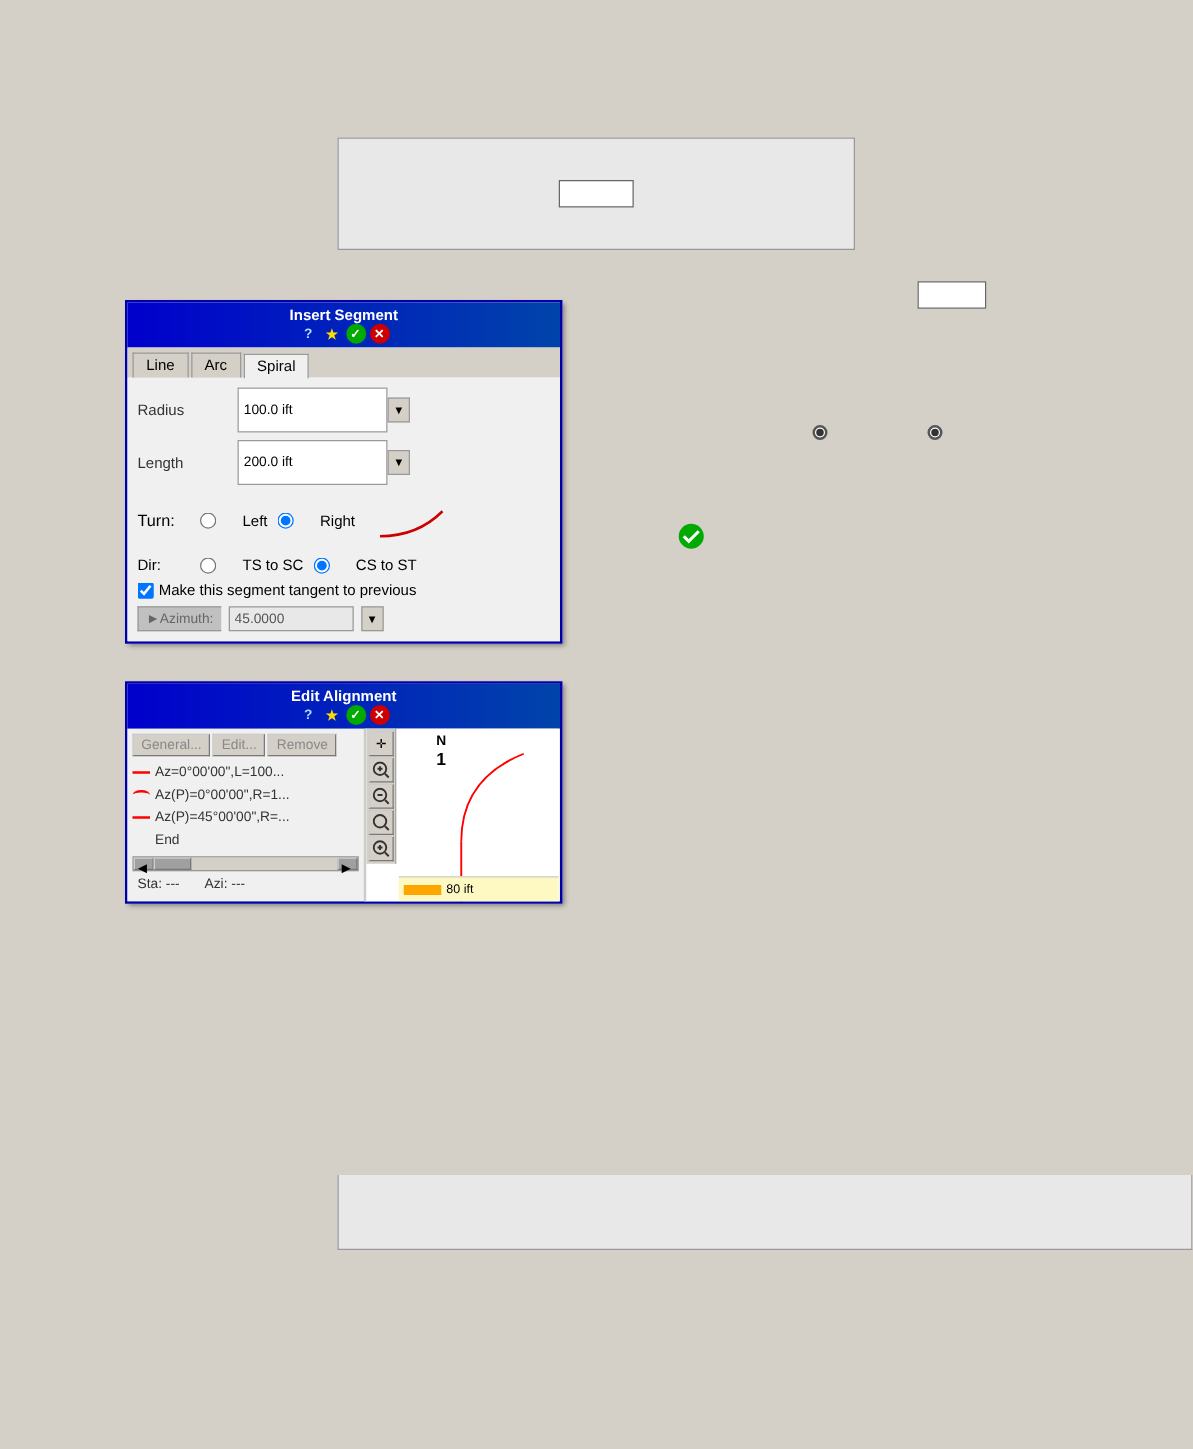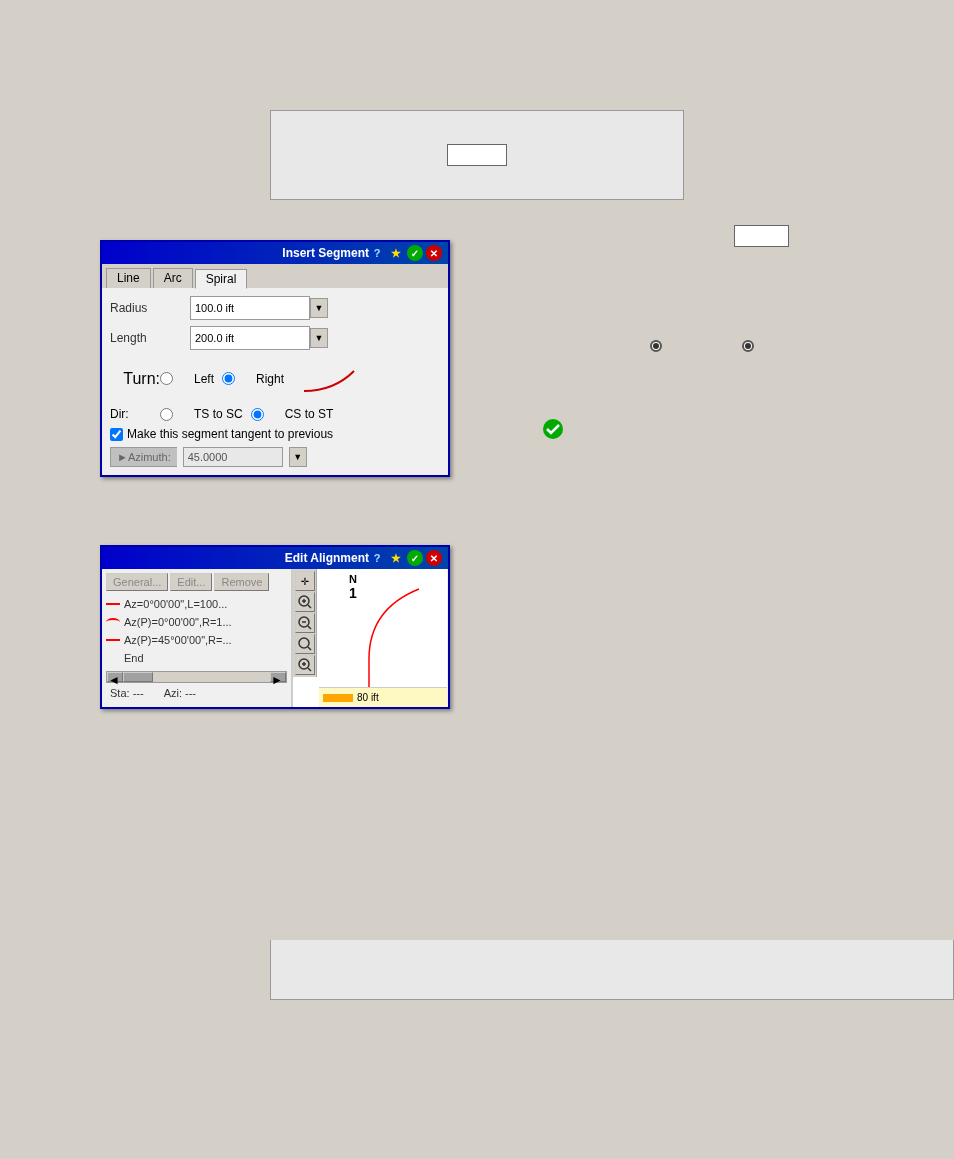--- a/index.html
+++ b/index.html
@@ -96,23 +96,24 @@
       border: 2px solid #0000aa;
       box-shadow: 2px 2px 4px rgba(0,0,0,0.4);
     }
 
     .dialog-titlebar {
       background: linear-gradient(to right, #0000cc, #0044aa);
       color: white;
       padding: 3px 6px;
       display: flex;
       align-items: center;
-      justify-content: flex-end;
+      justify-content: flex-start;
       font-size: 12px;
       font-weight: bold;
+      flex-direction: column;
     }
 
     .titlebar-title {
       color: white;
     }
 
     .titlebar-icons {
       display: flex;
       gap: 3px;
       align-items: center;
@@ -192,21 +193,21 @@
       color: #333;
     }
 
     .form-input-group {
       display: flex;
       align-items: center;
     }
 
     .form-input {
       width: 120px;
-      height: 24px;
+      height: 36px;
       border: 1px solid #999;
       background: white;
       padding: 1px 4px;
       font-size: 11px;
     }
 
     .dropdown-btn {
       width: 18px;
       height: 20px;
       border: 1px solid #999;
@@ -220,22 +221,21 @@
 
     
     .turn-row {
       display: flex;
       align-items: center;
       margin-bottom: 6px;
     }
 
     .turn-label {
       width: 50px;
-      font-size: 16px;
-      text-align: right;
+      font-size: 13px;
     }
 
     .turn-options {
       display: flex;
       align-items: center;
       gap: 8px;
     }
 
     .radio-label {
       display: flex;

